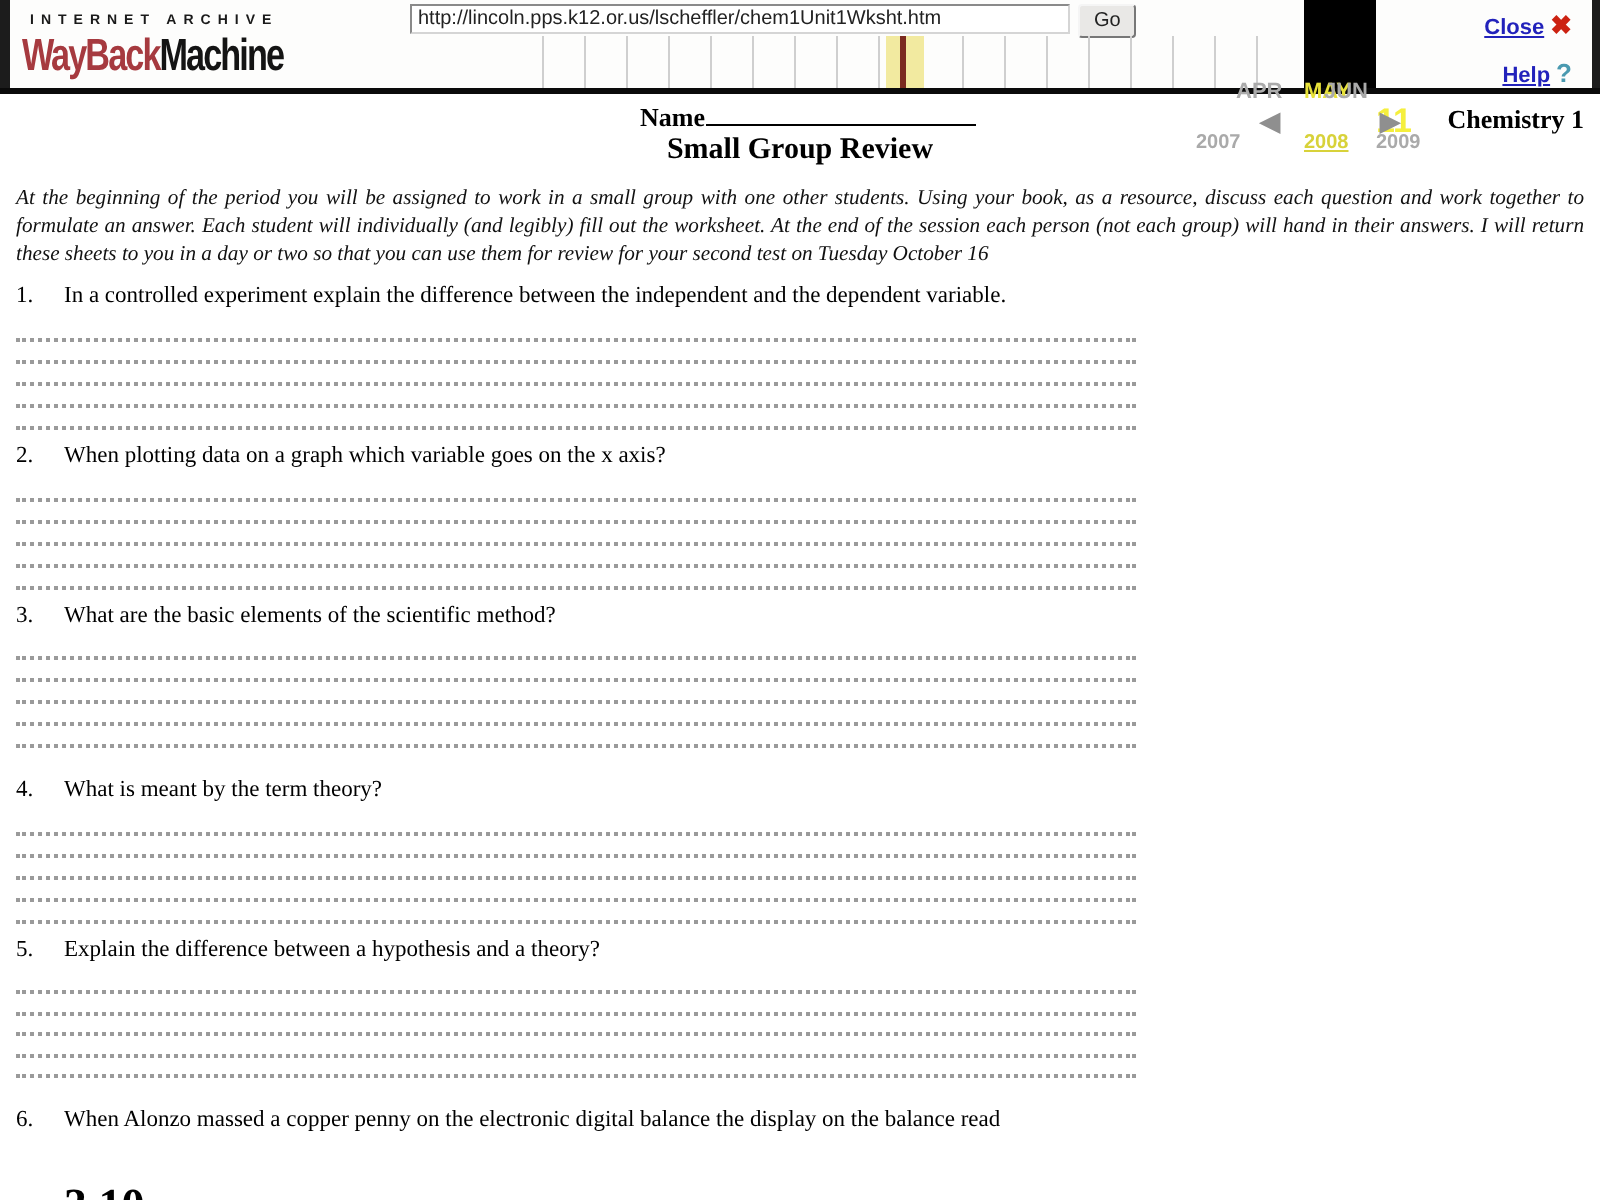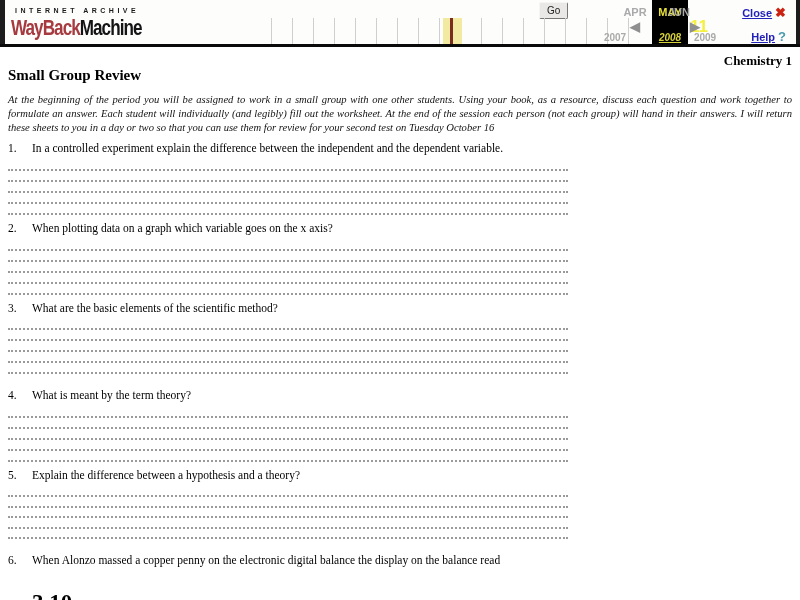--- a/index.html
+++ b/index.html
@@ -30,44 +30,44 @@
     font-size: 10px; color: #222; background: #e9e8e6; border: 1px solid;
     border-color: #f5f5f5 #777 #777 #f5f5f5; border-radius: 2px; cursor: pointer; }
 
   .timeline { position: absolute; left: 251px; top: 18px; width: 388px; height: 26px;
     background: repeating-linear-gradient(to right, transparent 0px, transparent 20px, #cfcfcf 20px, #cfcfcf 21px); }
   .capture-band { position: absolute; left: 192px; top: 0; width: 19px; height: 26px;
     background: #f2eaa0; cursor: pointer; }
   .capture-line { position: absolute; left: 7px; top: 0; width: 3px; height: 26px; background: #7b2b20; }
 
   .cal-blackbox { position: absolute; left: 652px; top: 0; width: 36px; height: 44px; background: #000; }
-  .cal { position: absolute; font-weight: bold; text-align: center; }
+  .cal { position: absolute; font-weight: bold; text-align: left; margin-top: 34px; }
   .cal-month { top: 6px; font-size: 11px; color: #aaa; cursor: pointer; }
   .cal-month.cur { color: #e8e23a; cursor: default; }
   .m-prev { left: 618px; width: 34px; } .m-cur { left: 652px; width: 36px; } .m-next { left: 662px; width: 34px; }
   .cal-day { left: 688px; top: 17px; width: 22px; font-size: 17px; color: #f5ef3d; cursor: pointer; }
   .cal-arrow { top: 20px; font-size: 13px; color: #8f8f8f; cursor: pointer; line-height: 1; }
   .a-prev { left: 630px; } .a-next { left: 690px; }
   .cal-year { top: 32px; font-size: 10px; color: #aaa; cursor: pointer; }
   .cal-year.cur { color: #d8d23a; text-decoration: underline; cursor: default; }
-  .y-prev { left: 598px; width: 34px; } .y-cur { left: 652px; width: 36px; font-style: italic; } .y-next { left: 688px; width: 34px; }
+  .y-prev { left: 598px; width: 34px; } .y-cur { left: 652px; width: 36px; } .y-next { left: 688px; width: 34px; }
 
   .close-link { position: absolute; right: 14px; top: 5px; font-size: 11px; font-weight: bold; cursor: pointer; }
   .help-link  { position: absolute; right: 14px; top: 29px; font-size: 11px; font-weight: bold; cursor: pointer; }
   .blue-link { color: #2222bb; text-decoration: underline; }
   .close-x { color: #cc2211; font-size: 13px; margin-left: 3px; text-decoration: none; display: inline-block; }
   .help-q  { color: #4a9ab0; font-size: 13px; margin-left: 3px; text-decoration: none; display: inline-block; }
 
   
   .doc { position: relative; padding: 4px 8px 0 8px; font-family: "Liberation Serif", serif; color: #000; }
   .doc-header { position: relative; height: 15px; text-align: right; }
   .doc-course { font-size: 13px; font-weight: bold; }
   .doc-name { position: absolute; left: 312px; top: 0; font-size: 13px; font-weight: bold; }
   .name-line { display: inline-block; width: 135px; border-bottom: 1px solid #000; height: 12px; }
-  .doc-title { font-size: 15px; font-weight: bold; margin-top: 1px; }
+  .doc-title { font-size: 15px; font-weight: bold; margin-top: 1px; text-align: center; }
 
   .intro { font-size: 10.6px; font-style: italic; line-height: 1.32; margin-top: 9px;
     text-align: justify; color: #111; }
 
   .q { margin-top: 7px; font-size: 11.5px; }
   .q.gap-lg { margin-top: 15px; }
   .q-row { display: flex; line-height: 1.2; }
   .q-num { width: 24px; flex: none; }
   .q-text { flex: 1; }
   .dotlines { margin-top: 4px; }
@@ -82,20 +82,21 @@
 <div class="toolbar">
   <div class="edge-strip-left"></div>
   <div class="edge-strip-right"></div>
 
   <div class="logo">
     <div class="logo-top">INTERNET ARCHIVE</div>
     <div class="logo-brand"><span class="logo-red">WayBack</span><span class="logo-blk">Machine</span></div>
   </div>
 
 
+  <input class="url-input" type="text" value="http://lincoln.pps.k12.or.us/lscheffler/chem1Unit1Wksht.htm" style="">
   <button class="go-btn">Go</button>
 
   <div class="timeline">
     <div class="capture-band">
       <div class="capture-line"></div>
     </div>
   </div>
 
   <div class="cal-blackbox"></div>
   <div class="cal cal-month m-prev">APR</div>
@@ -108,20 +109,21 @@
   <div class="cal cal-year cur y-cur">2008</div>
   <div class="cal cal-year y-next">2009</div>
 
   <div class="close-link"><span class="blue-link">Close</span><span class="close-x">✖</span></div>
   <div class="help-link"><span class="blue-link">Help</span><span class="help-q">?</span></div>
 </div>
 
 <div class="doc">
   <div class="doc-header">
     <span class="doc-course">Chemistry 1</span>
+    <span class="doc-name"><span>Name</span><span class="name-line"></span></span>
   </div>
   <div class="doc-title">Small Group Review</div>
 
   <div class="intro">At the beginning of the period you will be assigned to work in a small group with one other students.  Using your book, as a resource, discuss each question and work together to formulate an answer.  Each student will individually (and legibly) fill out the worksheet. At the end of the session each person (not each group) will hand in their answers.  I will return these sheets to you in a day or two so that you can use them for review for your second test on Tuesday October 16</div>
 
   <div class="q">
     <div class="q-row">
       <span class="q-num">1.</span>
       <span class="q-text">In a controlled experiment explain the difference between the independent and the dependent variable.</span>
     </div>

